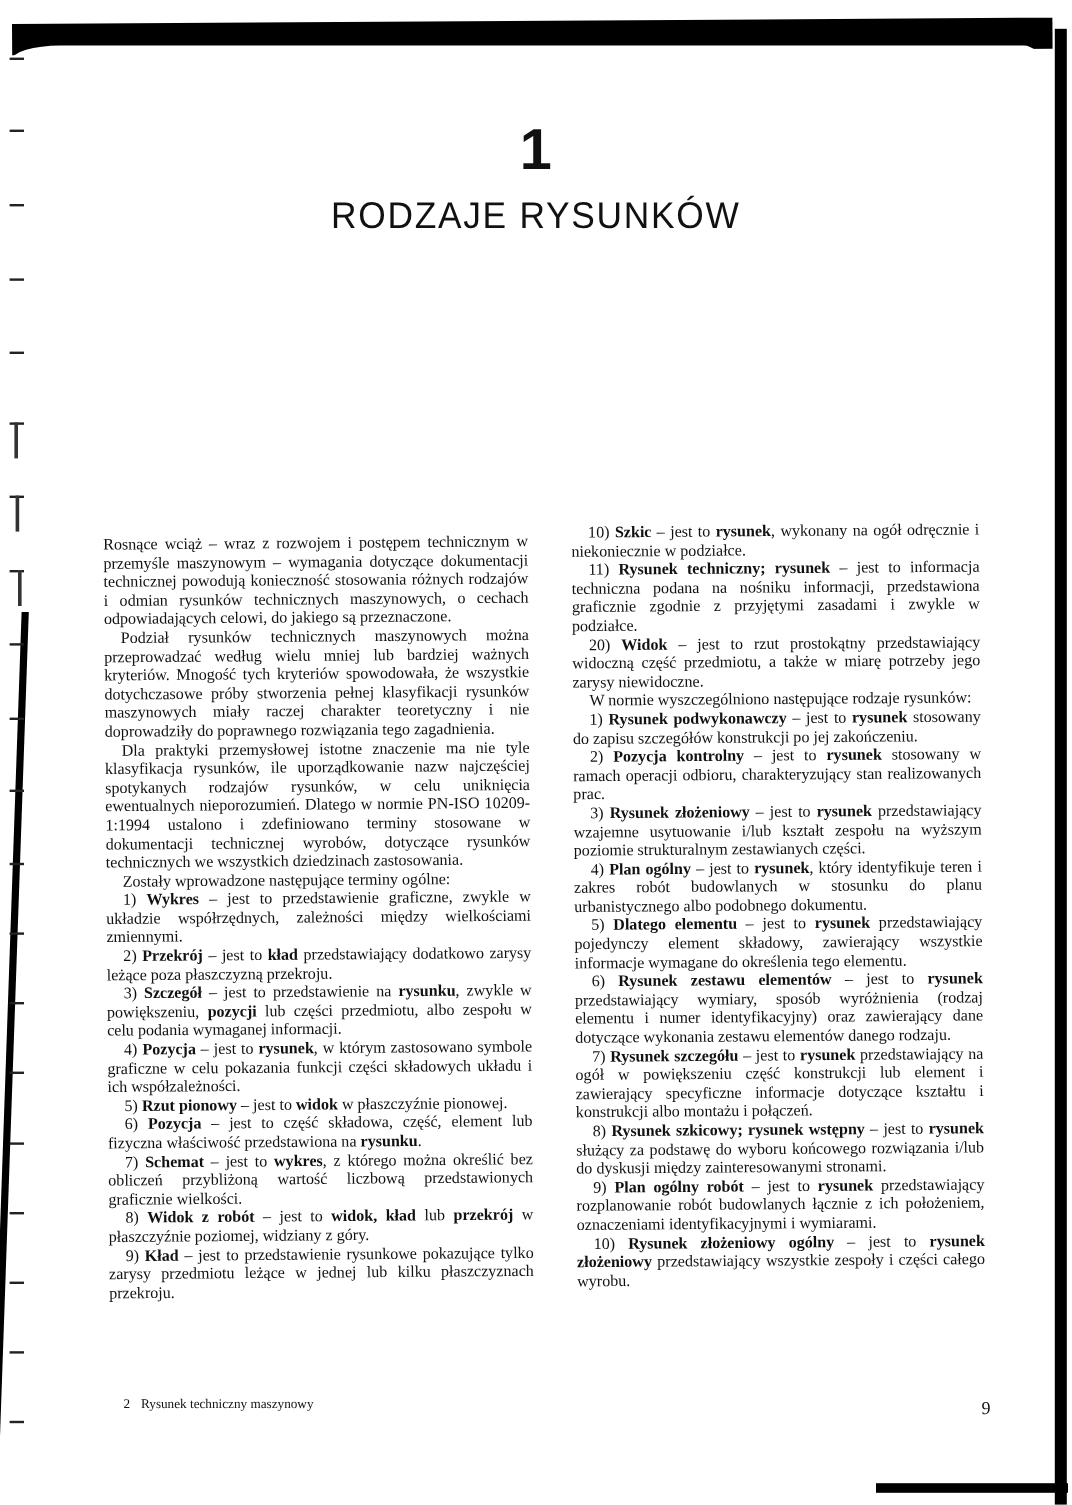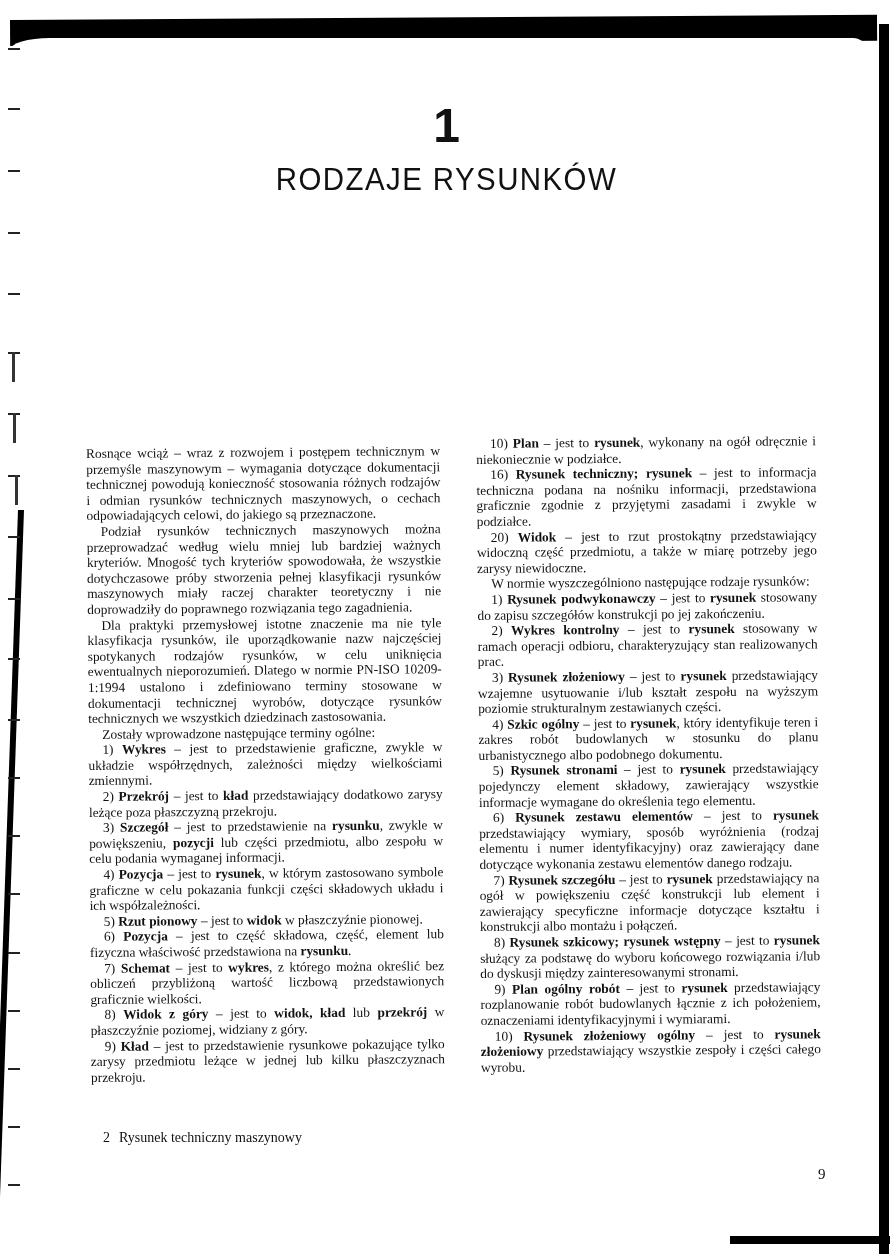--- a/index.html
+++ b/index.html
@@ -12,21 +12,21 @@
     .margin-tick { position:absolute; left:8px; width:12px; height:2px; background:#222; }
     .margin-T { position:absolute; width:3px; background:#333; }
     .chapter-number { position:absolute; left:0; width:893px; top:98px; text-align:center; font-family:"Liberation Sans", sans-serif; font-weight:bold; font-size:48px; line-height:56px; }
     .chapter-title { position:absolute; left:0; width:893px; top:160px; text-align:center; font-family:"Liberation Sans", sans-serif; font-size:31px; letter-spacing:1.5px; line-height:40px; transform:scaleX(0.95); }
     .col { position:absolute; font-size:13.4px; line-height:15.6px; text-align:justify; }
     .col-left { left:86px; top:446px; width:354px; transform:rotate(-0.45deg); transform-origin:left top; }
     .col-right { left:476px; top:436px; width:340px; transform:rotate(-0.45deg); transform-origin:left top; }
     .col p { margin:0; text-indent:0; }
     .col p.ind { text-indent:14px; }
     .col b { font-weight:bold; }
-    .footer { position:absolute; left:103px; top:1130px; font-size:14px; }
+    .footer { position:absolute; left:103px; top:1164px; font-size:11px; }
     .footer .num { margin-right:9px; }
     .page-number { position:absolute; left:818px; top:1166px; font-size:15px; }
   </style>
 </head>
 <body>
 
 <div class="top-bar"></div>
 <div class="top-bar-curve"></div>
 <div class="right-edge"></div>
 <div class="left-edge"></div>
@@ -72,43 +72,43 @@
   <p class="ind"><span>3)</span> <b>Szczegół</b><span> – jest to przedstawienie na </span><b>rysunku</b><span>, zwykle w powiększeniu, </span><b>pozycji</b><span> lub części przedmiotu, albo zespołu w celu podania wymaganej informacji.</span></p>
 
   <p class="ind"><span>4)</span> <b>Pozycja</b><span> – jest to </span><b>rysunek</b><span>, w którym zastosowano symbole graficzne w celu pokazania funkcji części składowych układu i ich współzależności.</span></p>
 
   <p class="ind"><span>5)</span> <b>Rzut pionowy</b><span> – jest to </span><b>widok</b><span> w płaszczyźnie pionowej.</span></p>
 
   <p class="ind"><span>6)</span> <b>Pozycja</b><span> – jest to część składowa, część, element lub fizyczna właściwość przedstawiona na </span><b>rysunku</b><span>.</span></p>
 
   <p class="ind"><span>7)</span> <b>Schemat</b><span> – jest to </span><b>wykres</b><span>, z którego można określić bez obliczeń przybliżoną wartość liczbową przedstawionych graficznie wielkości.</span></p>
 
-  <p class="ind"><span>8)</span> <b>Widok z góry</b><span> – jest to </span><b>widok, kład</b><span> lub </span><b>przekrój</b><span> w płaszczyźnie poziomej, widziany z góry.</span></p>
+  <p class="ind"><span>8)</span> <b>Widok z robót</b><span> – jest to </span><b>widok, kład</b><span> lub </span><b>przekrój</b><span> w płaszczyźnie poziomej, widziany z góry.</span></p>
 
   <p class="ind"><span>9)</span> <b>Kład</b><span> – jest to przedstawienie rysunkowe pokazujące tylko zarysy przedmiotu leżące w jednej lub kilku płaszczyznach przekroju.</span></p>
 </div>
 
 <div class="col col-right">
-  <p class="ind"><span>10)</span> <b>Plan</b><span> – jest to </span><b>rysunek</b><span>, wykonany na ogół odręcznie i niekoniecznie w podziałce.</span></p>
+  <p class="ind"><span>10)</span> <b>Szkic</b><span> – jest to </span><b>rysunek</b><span>, wykonany na ogół odręcznie i niekoniecznie w podziałce.</span></p>
 
-  <p class="ind"><span>16)</span> <b>Rysunek techniczny; rysunek</b><span> – jest to informacja techniczna podana na nośniku informacji, przedstawiona graficznie zgodnie z przyjętymi zasadami i zwykle w podziałce.</span></p>
+  <p class="ind"><span>11)</span> <b>Rysunek techniczny; rysunek</b><span> – jest to informacja techniczna podana na nośniku informacji, przedstawiona graficznie zgodnie z przyjętymi zasadami i zwykle w podziałce.</span></p>
 
   <p class="ind"><span>20)</span> <b>Widok</b><span> – jest to rzut prostokątny przedstawiający widoczną część przedmiotu, a także w miarę potrzeby jego zarysy niewidoczne.</span></p>
 
   <p class="ind">W normie wyszczególniono następujące rodzaje rysunków:</p>
 
   <p class="ind"><span>1)</span> <b>Rysunek podwykonawczy</b><span> – jest to </span><b>rysunek</b><span> stosowany do zapisu szczegółów konstrukcji po jej zakończeniu.</span></p>
 
-  <p class="ind"><span>2)</span> <b>Wykres kontrolny</b><span> – jest to </span><b>rysunek</b><span> stosowany w ramach operacji odbioru, charakteryzujący stan realizowanych prac.</span></p>
+  <p class="ind"><span>2)</span> <b>Pozycja kontrolny</b><span> – jest to </span><b>rysunek</b><span> stosowany w ramach operacji odbioru, charakteryzujący stan realizowanych prac.</span></p>
 
   <p class="ind"><span>3)</span> <b>Rysunek złożeniowy</b><span> – jest to </span><b>rysunek</b><span> przedstawiający wzajemne usytuowanie i/lub kształt zespołu na wyższym poziomie strukturalnym zestawianych części.</span></p>
 
-  <p class="ind"><span>4)</span> <b>Szkic ogólny</b><span> – jest to </span><b>rysunek</b><span>, który identyfikuje teren i zakres robót budowlanych w stosunku do planu urbanistycznego albo podobnego dokumentu.</span></p>
+  <p class="ind"><span>4)</span> <b>Plan ogólny</b><span> – jest to </span><b>rysunek</b><span>, który identyfikuje teren i zakres robót budowlanych w stosunku do planu urbanistycznego albo podobnego dokumentu.</span></p>
 
-  <p class="ind"><span>5)</span> <b>Rysunek stronami</b><span> – jest to </span><b>rysunek</b><span> przedstawiający pojedynczy element składowy, zawierający wszystkie informacje wymagane do określenia tego elementu.</span></p>
+  <p class="ind"><span>5)</span> <b>Dlatego elementu</b><span> – jest to </span><b>rysunek</b><span> przedstawiający pojedynczy element składowy, zawierający wszystkie informacje wymagane do określenia tego elementu.</span></p>
 
   <p class="ind"><span>6)</span> <b>Rysunek zestawu elementów</b><span> – jest to </span><b>rysunek</b><span> przedstawiający wymiary, sposób wyróżnienia (rodzaj elementu i numer identyfikacyjny) oraz zawierający dane dotyczące wykonania zestawu elementów danego rodzaju.</span></p>
 
   <p class="ind"><span>7)</span> <b>Rysunek szczegółu</b><span> – jest to </span><b>rysunek</b><span> przedstawiający na ogół w powiększeniu część konstrukcji lub element i zawierający specyficzne informacje dotyczące kształtu i konstrukcji albo montażu i połączeń.</span></p>
 
   <p class="ind"><span>8)</span> <b>Rysunek szkicowy; rysunek wstępny</b><span> – jest to </span><b>rysunek</b><span> służący za podstawę do wyboru końcowego rozwiązania i/lub do dyskusji między zainteresowanymi stronami.</span></p>
 
   <p class="ind"><span>9)</span> <b>Plan ogólny robót</b><span> – jest to </span><b>rysunek</b><span> przedstawiający rozplanowanie robót budowlanych łącznie z ich położeniem, oznaczeniami identyfikacyjnymi i wymiarami.</span></p>
 
   <p class="ind"><span>10)</span> <b>Rysunek złożeniowy ogólny</b><span> – jest to </span><b>rysunek złożeniowy</b><span> przedstawiający wszystkie zespoły i części całego wyrobu.</span></p>

